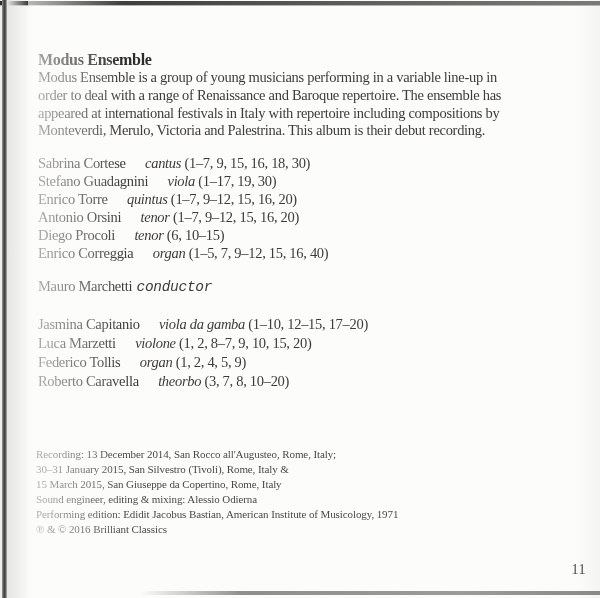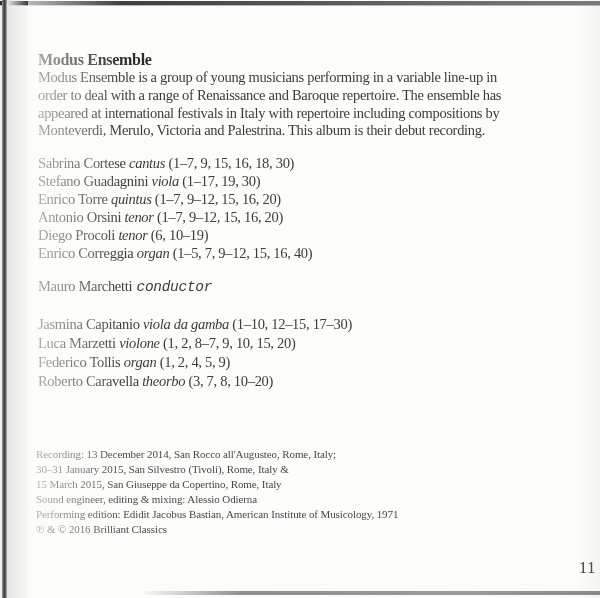--- a/index.html
+++ b/index.html
@@ -52,24 +52,24 @@
   .plist{font-size:14.5px;line-height:18px;white-space:nowrap;}
   .singers{margin-top:14px;}
   .conductor{margin-top:15px;font-size:14.5px;line-height:18px;}
   .conductor .role{margin-left:0.30em;font-family:Liberation Mono, monospace;}
   .instruments{margin-top:19px;line-height:19px;}
   .credits{
     margin-top:56px;margin-left:-2px;
     font-size:11px;line-height:15px;
     color:#4a4948;letter-spacing:-0.1px;white-space:nowrap;
   }
-  em{font-style:italic;}
+  em{font-style:italic;margin-left:16px;}
   .page-number{
-    position:absolute;right:4px;bottom:20px;
-    font-size:17px;color:#4a4948;letter-spacing:0.5px;
+    position:absolute;right:14px;bottom:20px;
+    font-size:14px;color:#4a4948;letter-spacing:0.5px;
   }
 </style>
 </head>
 <body>
 
 <div class="scan">
   <div class="edge-top"></div>
   <div class="edge-left"></div>
   <div class="edge-left-fade"></div>
   <div class="edge-bottom"></div>
@@ -80,26 +80,26 @@
         <div>Modus Ensemble is a group of young musicians performing in a variable line-up in</div>
         <div>order to deal with a range of Renaissance and Baroque repertoire. The ensemble has</div>
         <div>appeared at international festivals in Italy with repertoire including compositions by</div>
         <div>Monteverdi, Merulo, Victoria and Palestrina. This album is their debut recording.</div>
       </div>
     <div class="plist singers">
         <div><span>Sabrina Cortese </span><em>cantus</em><span> (1–7, 9, 15, 16, 18, 30)</span></div>
         <div><span>Stefano Guadagnini </span><em>viola</em><span> (1–17, 19, 30)</span></div>
         <div><span>Enrico Torre </span><em>quintus</em><span> (1–7, 9–12, 15, 16, 20)</span></div>
         <div><span>Antonio Orsini </span><em>tenor</em><span> (1–7, 9–12, 15, 16, 20)</span></div>
-        <div><span>Diego Procoli </span><em>tenor</em><span> (6, 10–19)</span></div>
+        <div><span>Diego Procoli </span><em>tenor</em><span> (6, 10–15)</span></div>
         <div><span>Enrico Correggia </span><em>organ</em><span> (1–5, 7, 9–12, 15, 16, 40)</span></div>
       </div>
     <div class="conductor"><span>Mauro Marchetti</span><em class="role">conductor</em></div>
     <div class="plist instruments">
-        <div><span>Jasmina Capitanio </span><em>viola da gamba</em><span> (1–10, 12–15, 17–30)</span></div>
+        <div><span>Jasmina Capitanio </span><em>viola da gamba</em><span> (1–10, 12–15, 17–20)</span></div>
         <div><span>Luca Marzetti </span><em>violone</em><span> (1, 2, 8–7, 9, 10, 15, 20)</span></div>
         <div><span>Federico Tollis </span><em>organ</em><span> (1, 2, 4, 5, 9)</span></div>
         <div><span>Roberto Caravella </span><em>theorbo</em><span> (3, 7, 8, 10–20)</span></div>
       </div>
     <div class="credits">
         <div>Recording: 13 December 2014, San Rocco all'Augusteo, Rome, Italy;</div>
         <div>30–31 January 2015, San Silvestro (Tivoli), Rome, Italy &amp;</div>
         <div>15 March 2015, San Giuseppe da Copertino, Rome, Italy</div>
         <div>Sound engineer, editing &amp; mixing: Alessio Odierna</div>
         <div>Performing edition: Edidit Jacobus Bastian, American Institute of Musicology, 1971</div>

